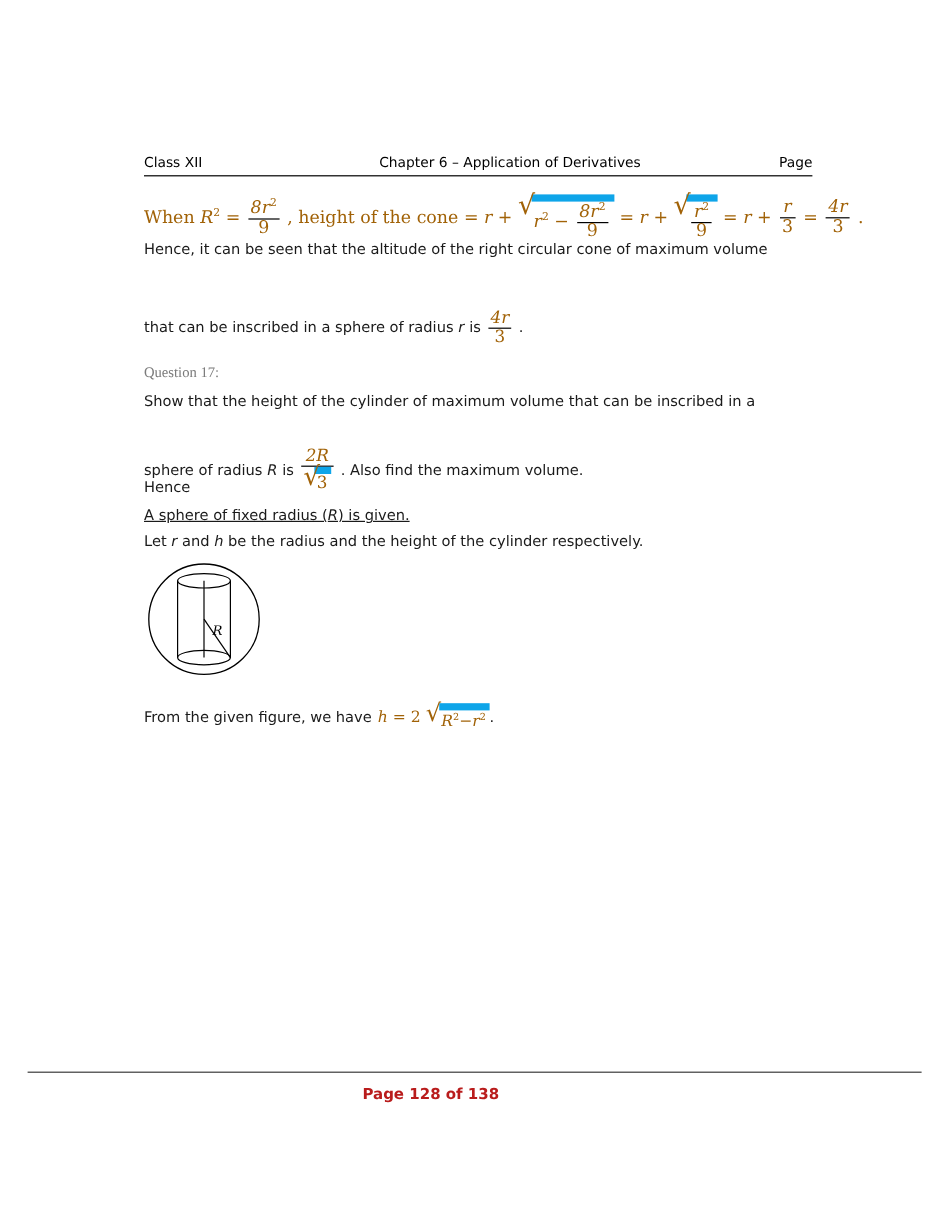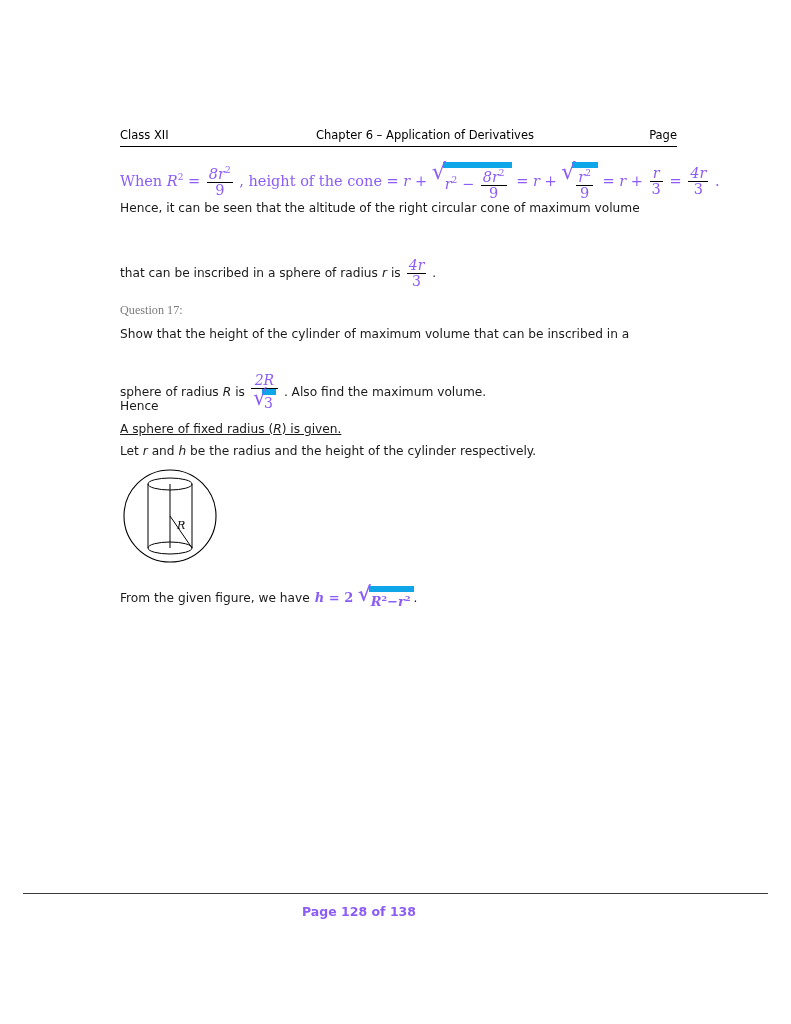--- a/index.html
+++ b/index.html
@@ -59,21 +59,21 @@
     position: absolute;
     font-size: 12.2px;
     color: #7b7b7b;
     font-family: Liberation Serif, serif;
   }
   .italic { font-style: italic; }
 
   
   .math {
     font-family: "DejaVu Serif", serif;
-    color: #8b5cf6;
+    color: #a16207;
     white-space: nowrap;
   }
   .mi { font-style: italic; }
   sup.sp {
     font-size: 0.62em;
     vertical-align: super;
     font-style: normal;
   }
   .frac {
     display: inline-block;
@@ -131,21 +131,21 @@
     background: #3b3b3b;
   }
   .footer {
     position: absolute;
     left: 0;
     top: 904px;
     width: 718px;
     text-align: center;
     font-size: 12.5px;
     font-weight: bold;
-    color: #8b5cf6;
+    color: #b91c1c;
     font-family: "DejaVu Sans", sans-serif;
   }
 </style>
 </head>
 <body>
 
 <div class="page">
 
   <div class="header">
     <span class="h-left">Class XII</span>
@@ -260,21 +260,21 @@
       <ellipse cx="50" cy="82" rx="22" ry="6" fill="none" stroke="#000" stroke-width="1"></ellipse>
 
       <line x1="50" y1="18" x2="50" y2="82" stroke="#000" stroke-width="1"></line>
       <line x1="50" y1="50" x2="72" y2="82" stroke="#000" stroke-width="1"></line>
     </svg>
   </div>
   <div class="fig-label">R</div>
 
   <div class="para" style="left:120px; top:586px; display:flex; align-items:center;">
     <span>From the given figure, we have</span>
-    <span class="math" style="font-size:13px; margin-left:5px;font-weight:bold;">
+    <span class="math" style="font-size:13px; margin-left:5px;">
       <span class="mi">h</span>
       <span>=</span>
       <span>2</span>
       <span class="sqrt">
         <span class="sign">√</span>
         <span class="radicand">
           <span class="mi">R</span><sup class="sp">2</sup><span>−</span><span class="mi">r</span><sup class="sp">2</sup>
         </span>
       </span>
     </span>

